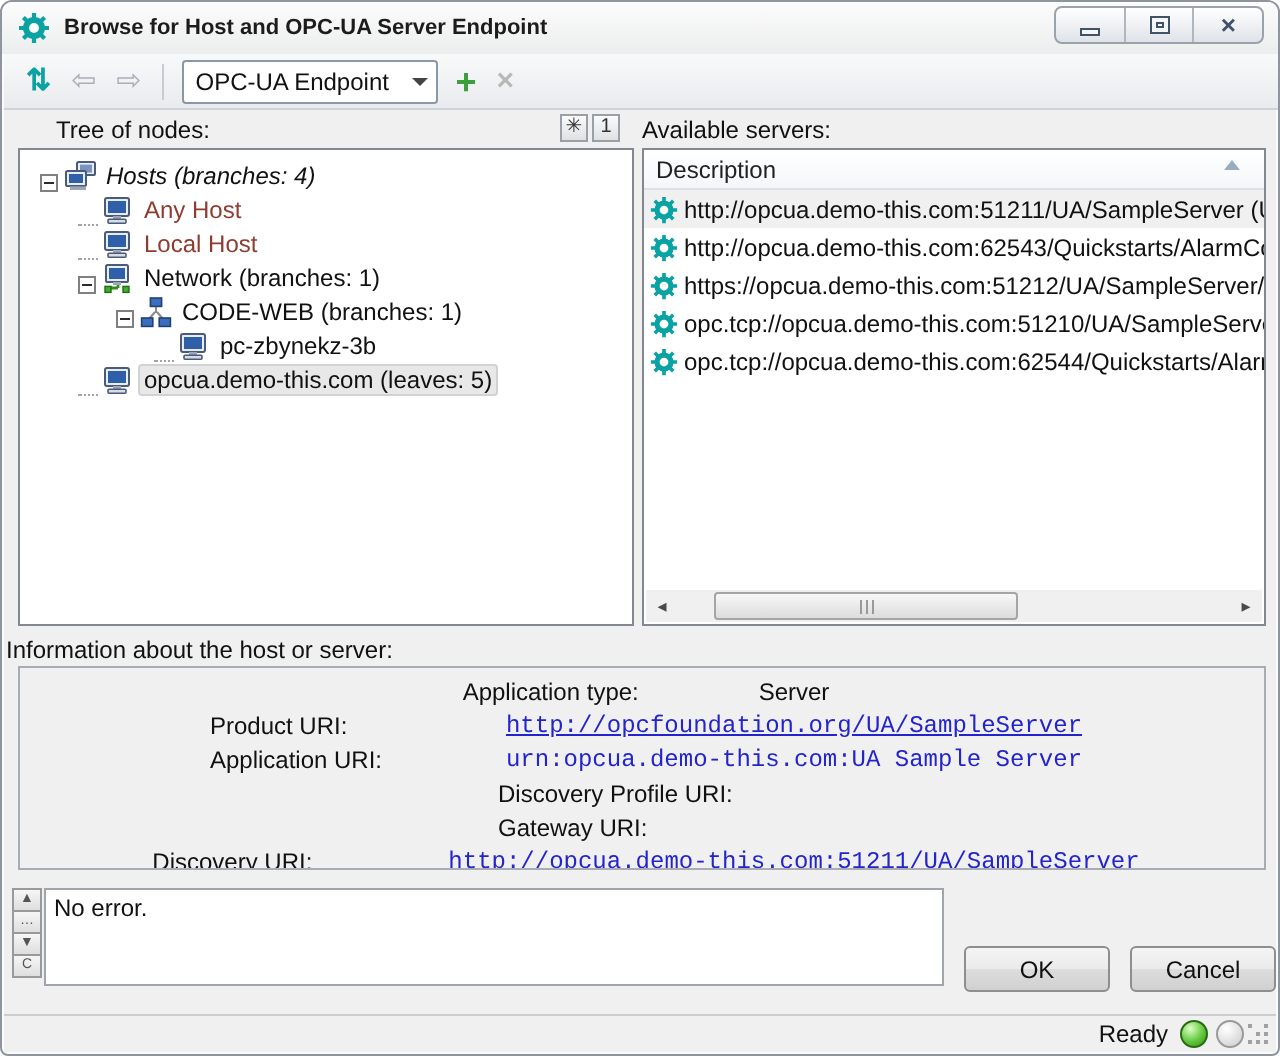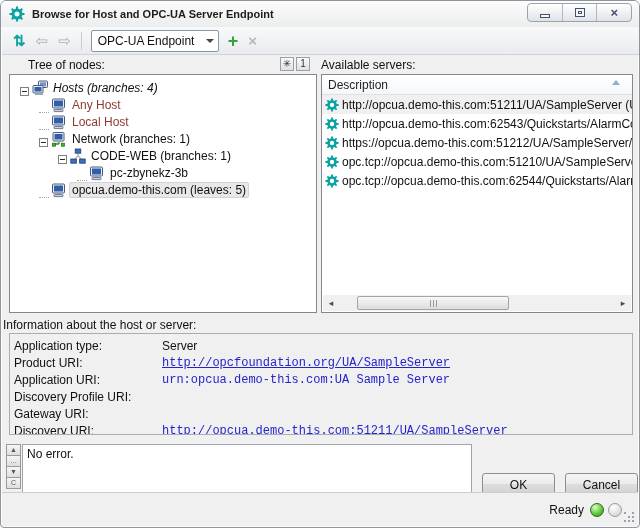--- a/index.html
+++ b/index.html
@@ -84,41 +84,41 @@
   .harrow{width:16px;height:16px;display:flex;align-items:center;justify-content:center;
     font-size:9px;color:#4a4a4a;cursor:default;}
   .htrack{flex:1;height:16px;position:relative;}
   .hthumb{position:absolute;left:18px;top:1px;width:152px;height:14px;
     background:linear-gradient(#f8f8f8,#dcdcdc);border:1px solid #a5a5a5;border-radius:2px;
     display:flex;align-items:center;justify-content:center;gap:2px;cursor:default;}
   .hthumb i{display:block;width:1px;height:7px;background:#9a9a9a;}
   
   .info-box{position:absolute;left:8px;top:332px;width:624px;height:102px;
     border:1px solid #a8adb5;background:#f0f0f0;padding:3px 0 0 4px;overflow:hidden;}
-  .irow{height:17px;display:flex;font-size:12px;align-items:center;white-space:nowrap;}
+  .irow{height:17px;display:flex;font-size:12px;align-items:center;white-space:nowrap;justify-content:center;}
   .ilabel{width:148px;flex:0 0 auto;color:#111;}
   .ival{color:#111;}
   .ival.mono{font-family:"Liberation Mono","DejaVu Sans Mono",monospace;color:#2424cc;}
   .ival.link{font-family:"Liberation Mono","DejaVu Sans Mono",monospace;color:#2424cc;
     text-decoration:underline;cursor:pointer;}
   
   .logstrip{position:absolute;left:5px;top:443px;width:15px;}
   .logbtn{width:15px;height:12px;border:1px solid #9a9a9a;margin-bottom:-1px;
     background:linear-gradient(#f6f6f6,#dedede);font-size:7px;line-height:10px;
     text-align:center;color:#555;cursor:default;}
   .log-box{position:absolute;left:21px;top:443px;width:450px;height:49px;
     background:#fff;border:1px solid #a0a4ab;font-size:12px;color:#111;padding:2px 4px;}
   .btn{position:absolute;width:73px;height:23px;border:1px solid #8e8e8e;border-radius:3px;
     background:linear-gradient(#f4f4f4 0%,#ebebeb 49%,#dddddd 50%,#d0d0d0 100%);
     font-size:12px;color:#111;display:flex;align-items:center;justify-content:center;cursor:default;
     font-family:"Liberation Sans",sans-serif;}
   .btn-ok{left:481px;top:472px;}
   .btn-cancel{left:564px;top:472px;}
   
-  .statusbar{position:absolute;left:1px;right:1px;bottom:1px;height:34px;
+  .statusbar{position:absolute;left:1px;right:1px;bottom:1px;height:19px;
     border-top:1px solid #cdcdcd;background:#f0f0f0;
     display:flex;align-items:center;justify-content:flex-end;padding-right:16px;gap:4px;}
   .status-text{font-size:12px;color:#111;margin-right:2px;}
   .led{width:14px;height:14px;border-radius:50%;}
   .led-green{background:radial-gradient(circle at 35% 28%,#dcffc4,#63c83e 55%,#2f9117);border:1px solid #2a6b12;}
   .led-gray{background:radial-gradient(circle at 35% 28%,#ffffff,#e3e3e3 55%,#c9c9c9);border:1px solid #9a9a9a;}
   .grip{position:absolute;right:3px;bottom:3px;width:12px;height:12px;}
   .grip::before{content:"";position:absolute;left:0;top:0;width:2px;height:2px;background:#a0a0a0;
     box-shadow:8px 0 #a0a0a0,4px 4px #a0a0a0,8px 4px #a0a0a0,0 8px #a0a0a0,4px 8px #a0a0a0,8px 8px #a0a0a0;}
   svg{display:block;}

